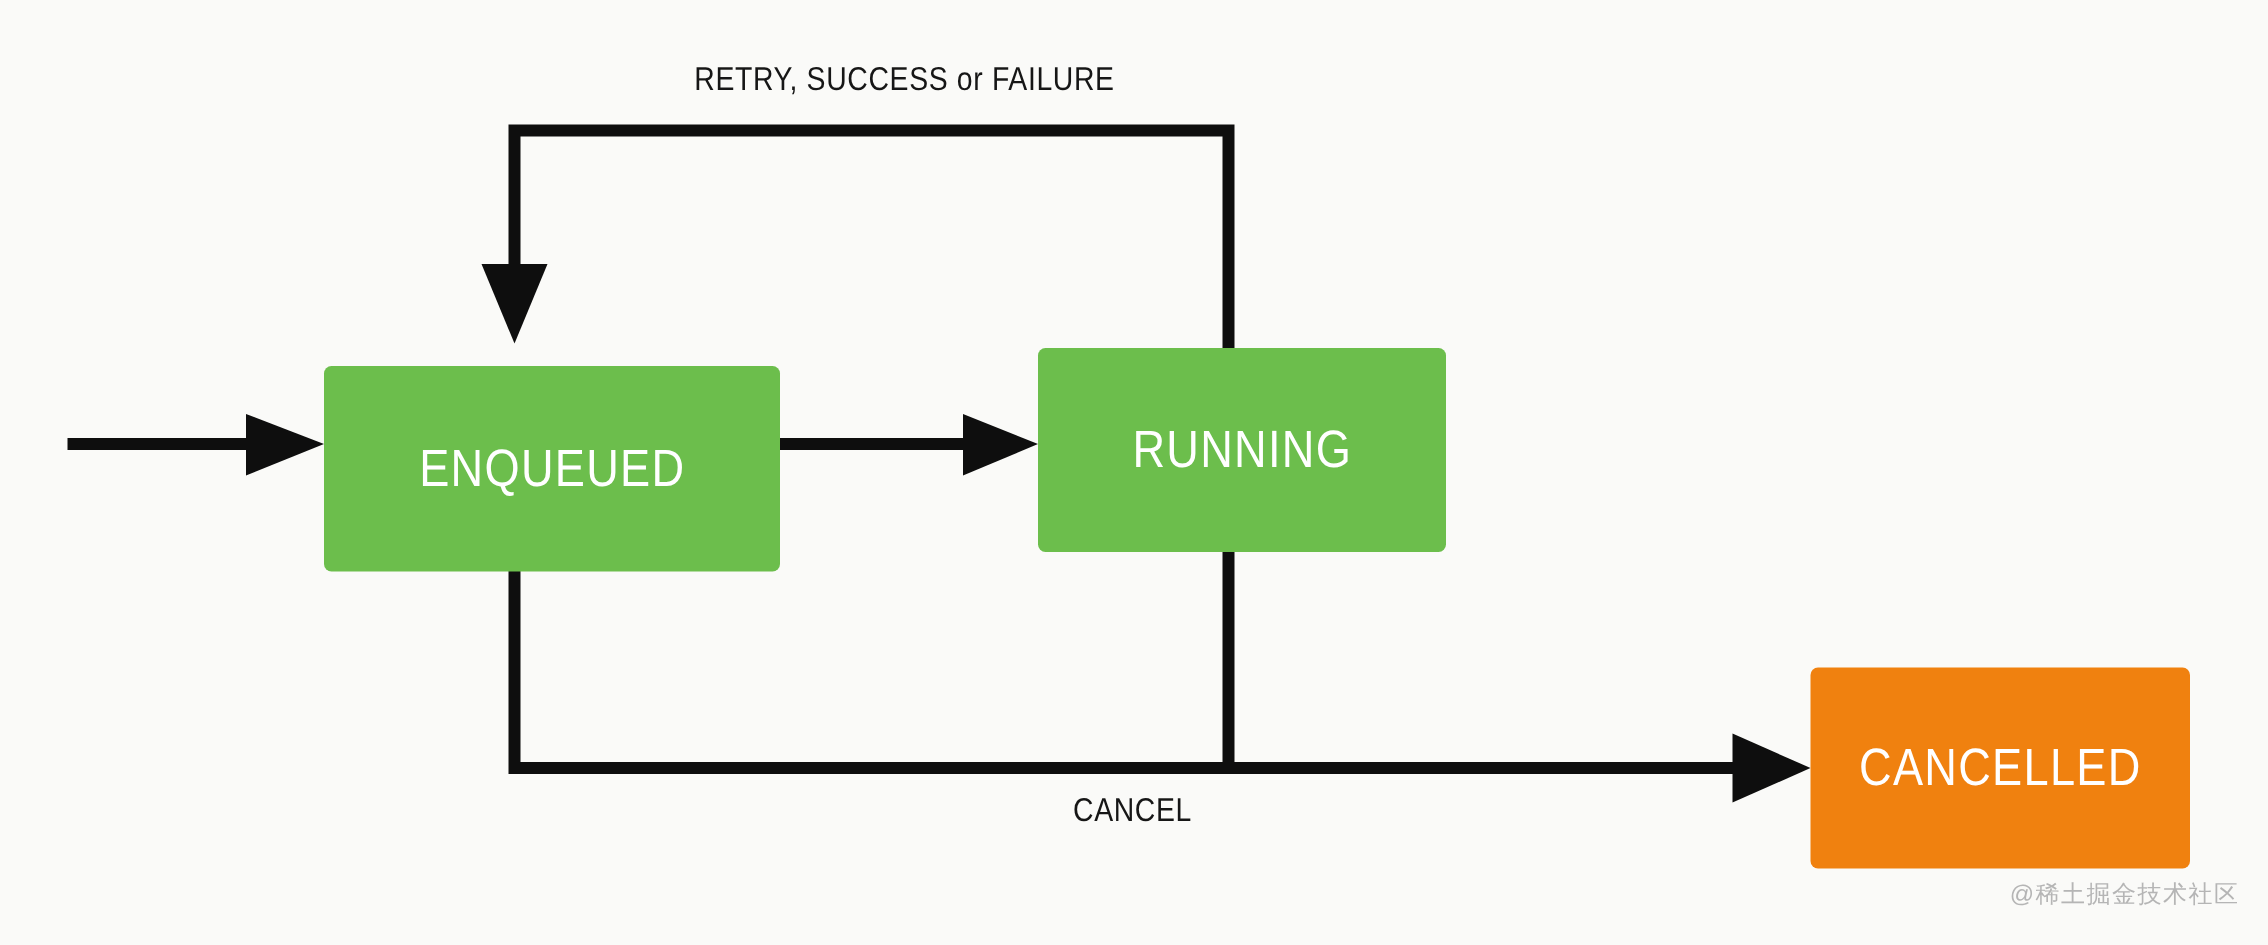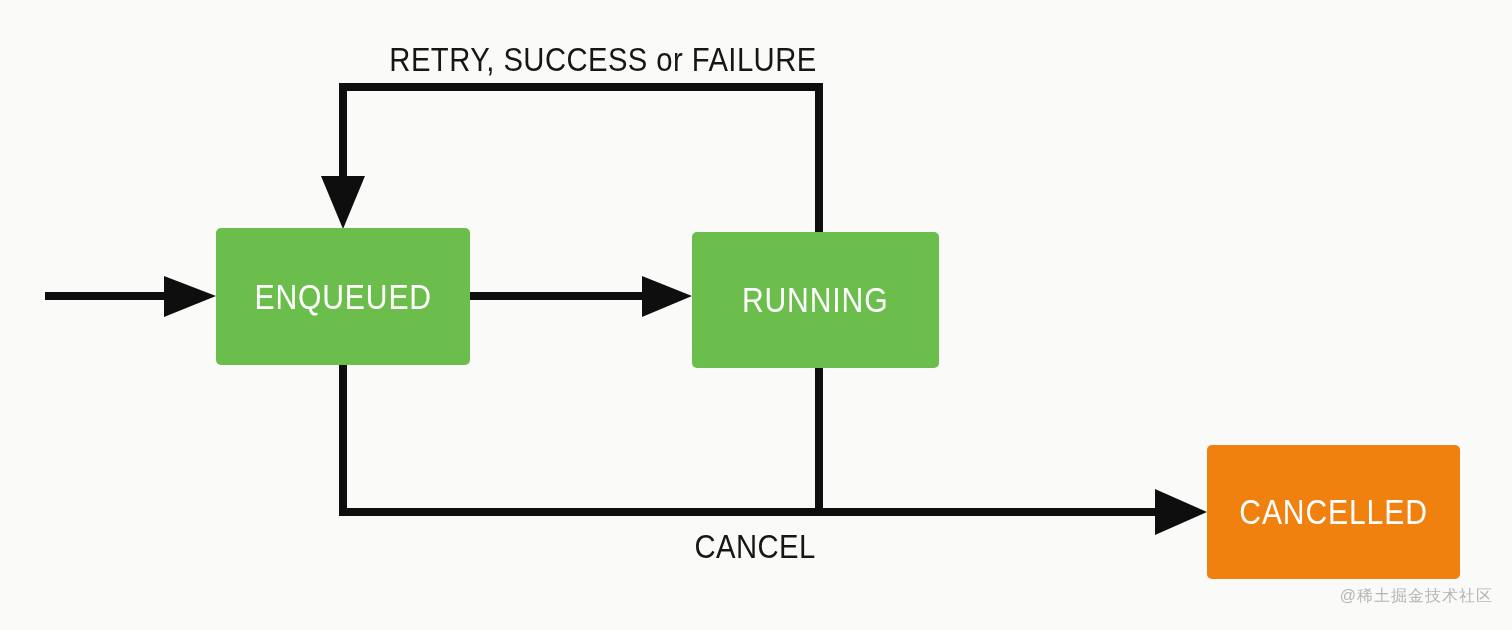--- a/index.html
+++ b/index.html
@@ -31,28 +31,28 @@
   .state .state-label {
     display: inline-block;
     transform: scaleX(0.86);
     transform-origin: center;
     color: #FFFFFF;
     font-size: 35px;
     font-weight: 400;
     letter-spacing: 1px;
     white-space: nowrap;
   }
-  .state-enqueued  { left: 216px;  top: 228px; width: 254px; height: 137px; }
-  .state-running   { left: 692px;  top: 232px; width: 247px; height: 136px; }
+  .state-enqueued  { left: 216px;  top: 244px; width: 304px; height: 137px; }
+  .state-running   { left: 692px;  top: 232px; width: 272px; height: 136px; }
   .state-cancelled { left: 1207px; top: 445px; width: 253px; height: 134px; }
   .edge-label {
     position: absolute;
     transform: translateX(-50%);
     color: #161616;
-    font-size: 34px;
+    font-size: 22px;
     font-weight: 400;
     white-space: nowrap;
   }
   .edge-label .condensed {
     display: inline-block;
     transform: scaleX(0.86);
     transform-origin: center;
     letter-spacing: 0.5px;
   }
   .retry-label  { left: 603px; top: 40px; }

